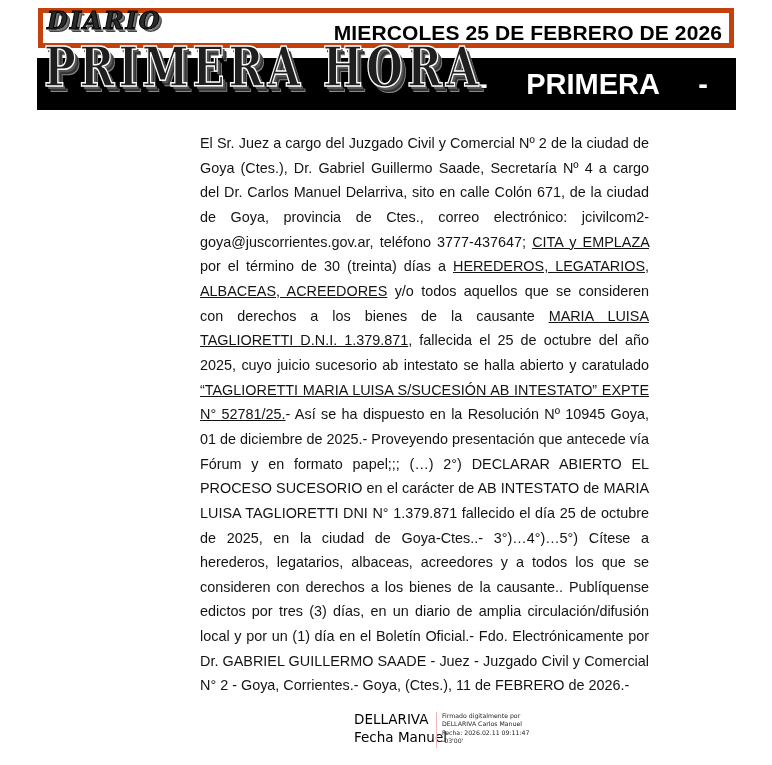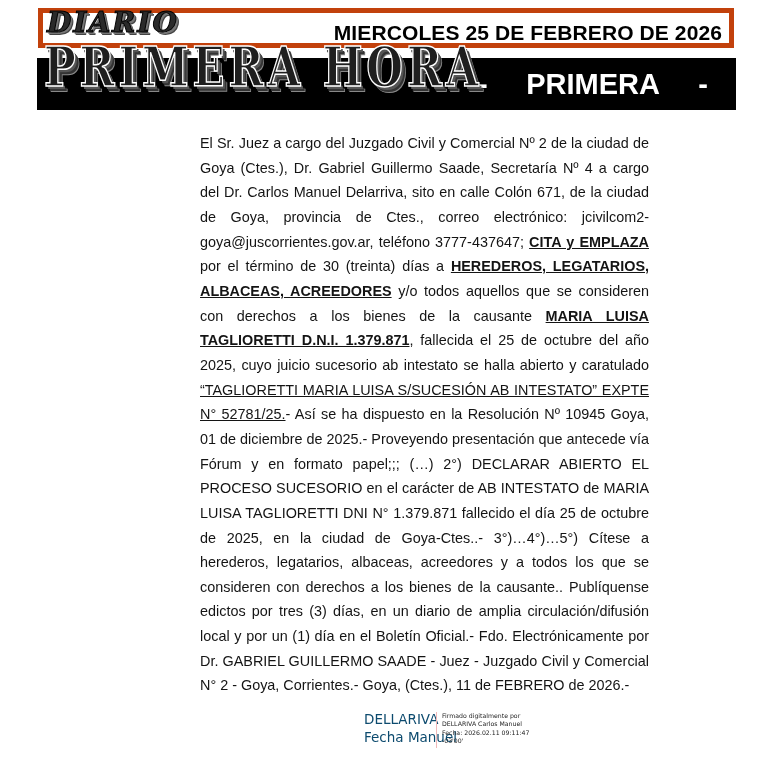--- a/index.html
+++ b/index.html
@@ -60,21 +60,21 @@
       white-space: nowrap;
     }
     .section-label .dash { font-size: 29px; }
     
     .logo-small {
       position: absolute;
       left: 47px; top: 9px;
       font-family: "DejaVu Serif", serif;
       font-weight: bold;
       font-style: italic;
-      font-size: 28px;
+      font-size: 24px;
       letter-spacing: 2px;
       color: #2a2a2a;
       -webkit-text-stroke: 1px #000;
       text-shadow: 2px 2px 0 #777, 3px 3px 0 #444;
       white-space: nowrap;
       line-height: 1;
     }
     .logo-big {
       position: absolute;
       left: 44px; top: 40px;
@@ -96,36 +96,36 @@
       position: absolute;
       left: 200px; top: 131px;
       width: 449px;
       font-family: "Liberation Sans", sans-serif;
       font-size: 14.4px;
       line-height: 24.65px;
       text-align: justify;
       color: #141414;
     }
     .edict p { margin: 0; }
-    .bu { font-weight: bold; text-decoration: underline; }
+    .bu { font-weight: normal; text-decoration: underline; }
     .u { text-decoration: underline; }
 
     
     .signature {
       position: absolute;
       left: 350px; top: 710px;
       width: 200px; height: 40px;
     }
     .sig-name {
       position: absolute;
-      left: 14px; top: 0;
+      left: 4px; top: 0;
       font-family: "DejaVu Sans", sans-serif;
       font-size: 13.5px;
       line-height: 18px;
-      color: #0c4a6e;
+      color: #000000;
       white-space: nowrap;
     }
     .sig-stroke {
       position: absolute;
       left: 86px; top: 2px;
       width: 2px; height: 36px;
       border-left: 1px solid #f0b8b8;
     }
     .sig-details {
       position: absolute;

